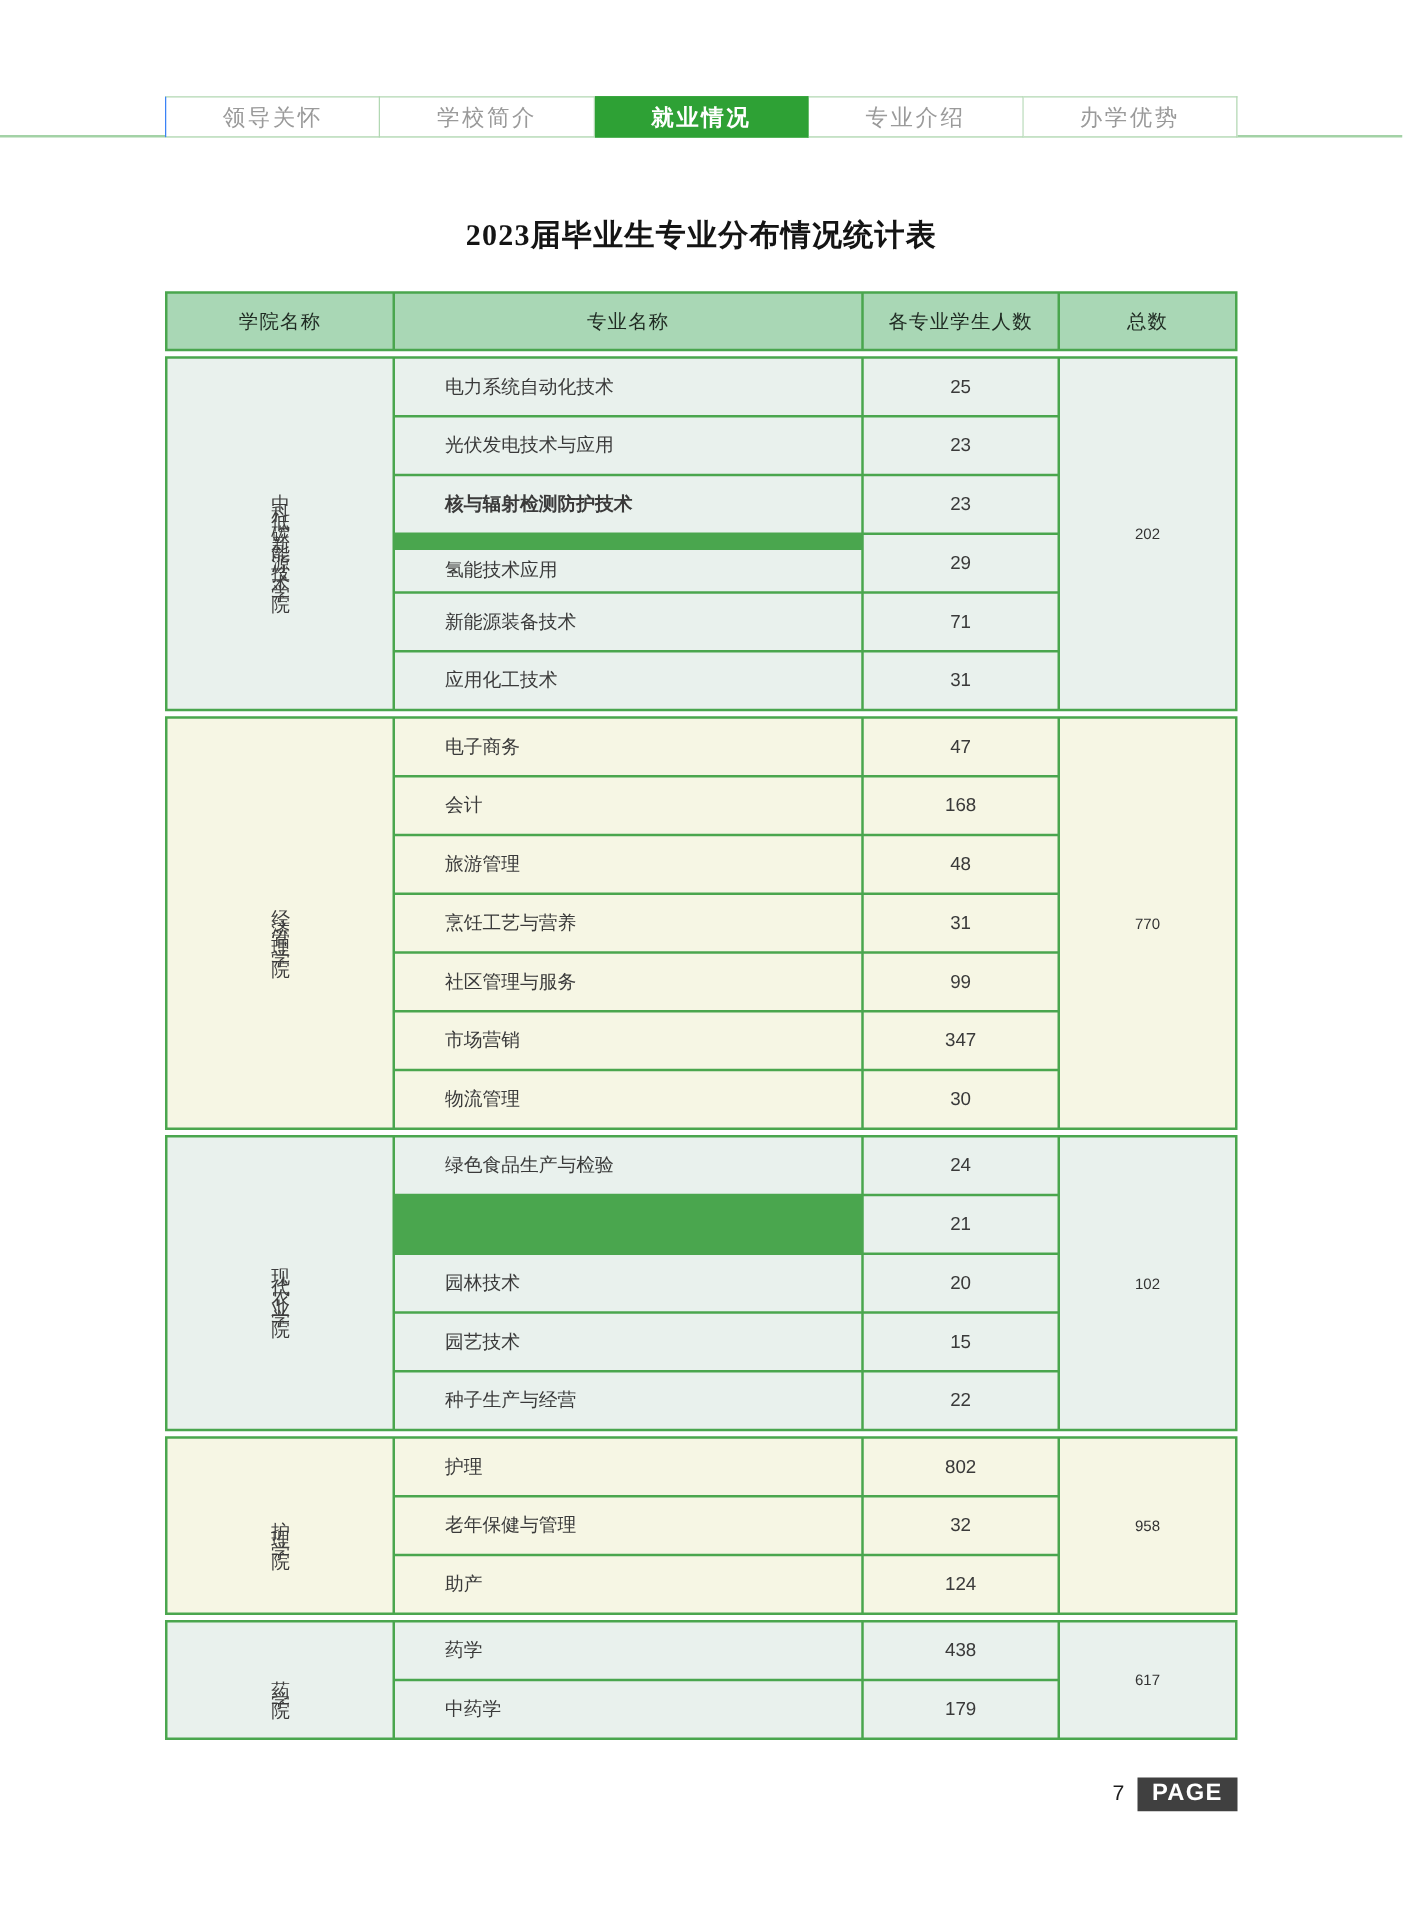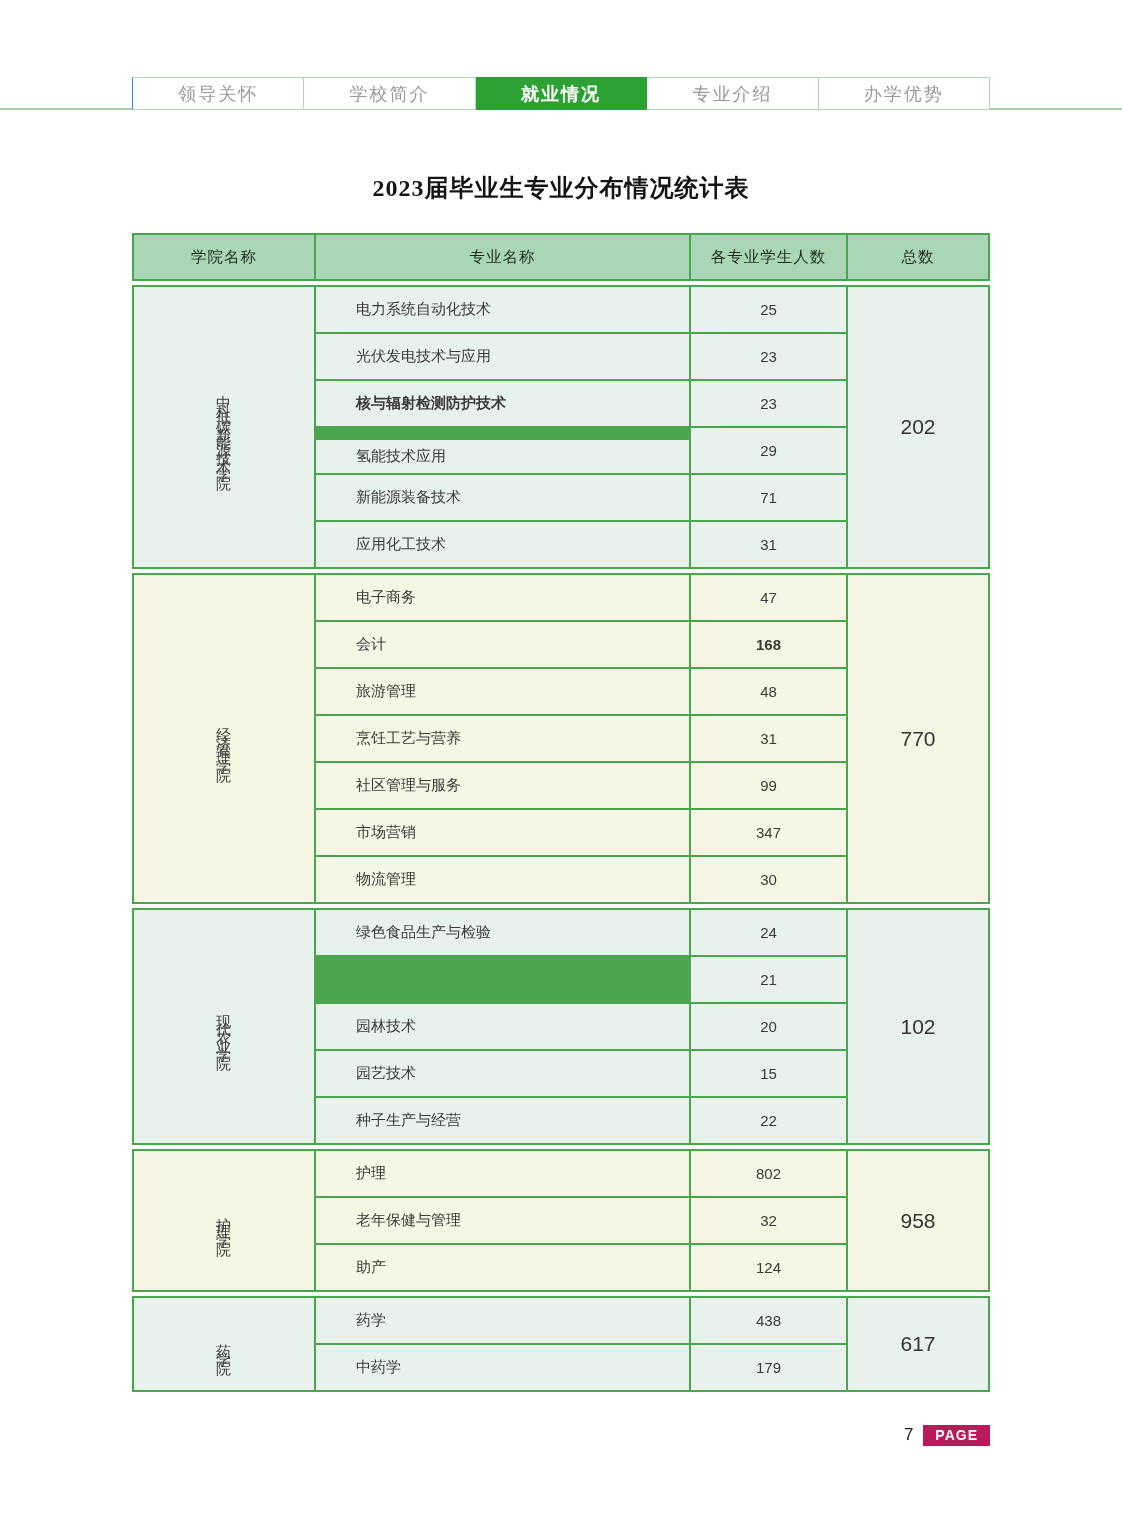--- a/index.html
+++ b/index.html
@@ -63,30 +63,30 @@
   .bg-green  { background:#e9f1ed; }
   .bg-yellow { background:#f6f6e4; }
 
   .college-cell { grid-column:1; }
   .college-text {
     writing-mode:vertical-rl; text-orientation:upright;
     letter-spacing:8px; font-size:15px; color:#3c3c3c; line-height:1;
   }
   .major-cell { grid-column:2; justify-content:flex-start; padding-left:40px; }
   .count-cell { grid-column:3; }
-  .total-cell { grid-column:4; font-size:21px; color:#333; }
+  .total-cell { grid-column:4; font-size:12px; color:#333; }
 
   
   .footer {
     position:absolute; top:1423px; left:132px; width:858px; height:24px;
     display:flex; align-items:center; justify-content:flex-end; gap:10px;
   }
   .page-number { font-size:17px; color:#1c1c1c; }
   .page-badge {
-    background:#be185d; color:#ffffff; font-weight:bold; font-size:14px;
+    background:#404040; color:#ffffff; font-weight:bold; font-size:19px;
     letter-spacing:1px; padding:2px 12px 3px 12px;
   }
 </style>
 </head>
 <body>
 
 <div class="tab-underline"></div>
 
 <nav class="tabbar">
   <div class="tab">领导关怀</div>
@@ -124,21 +124,21 @@
         <div class="cell count-cell bg-green" style="grid-row: 6;">31</div>
         <div class="cell total-cell bg-green" style="grid-row: 1 / span 6;">202</div>
       </div>
       <div class="tgrid tgroup">
         <div class="cell college-cell bg-yellow" style="grid-row: 1 / span 7;">
           <span class="college-text">经济管理学院</span>
         </div>
         <div class="cell major-cell bg-yellow" style="grid-row: 1;">电子商务</div>
         <div class="cell count-cell bg-yellow" style="grid-row: 1;">47</div>
         <div class="cell major-cell bg-yellow" style="grid-row: 2;">会计</div>
-        <div class="cell count-cell bg-yellow" style="grid-row: 2; font-weight: bold;">168</div>
+        <div class="cell count-cell bg-yellow" style="grid-row: 2;">168</div>
         <div class="cell major-cell bg-yellow" style="grid-row: 3;">旅游管理</div>
         <div class="cell count-cell bg-yellow" style="grid-row: 3;">48</div>
         <div class="cell major-cell bg-yellow" style="grid-row: 4;">烹饪工艺与营养</div>
         <div class="cell count-cell bg-yellow" style="grid-row: 4;">31</div>
         <div class="cell major-cell bg-yellow" style="grid-row: 5;">社区管理与服务</div>
         <div class="cell count-cell bg-yellow" style="grid-row: 5;">99</div>
         <div class="cell major-cell bg-yellow" style="grid-row: 6;">市场营销</div>
         <div class="cell count-cell bg-yellow" style="grid-row: 6;">347</div>
         <div class="cell major-cell bg-yellow" style="grid-row: 7;">物流管理</div>
         <div class="cell count-cell bg-yellow" style="grid-row: 7;">30</div>

